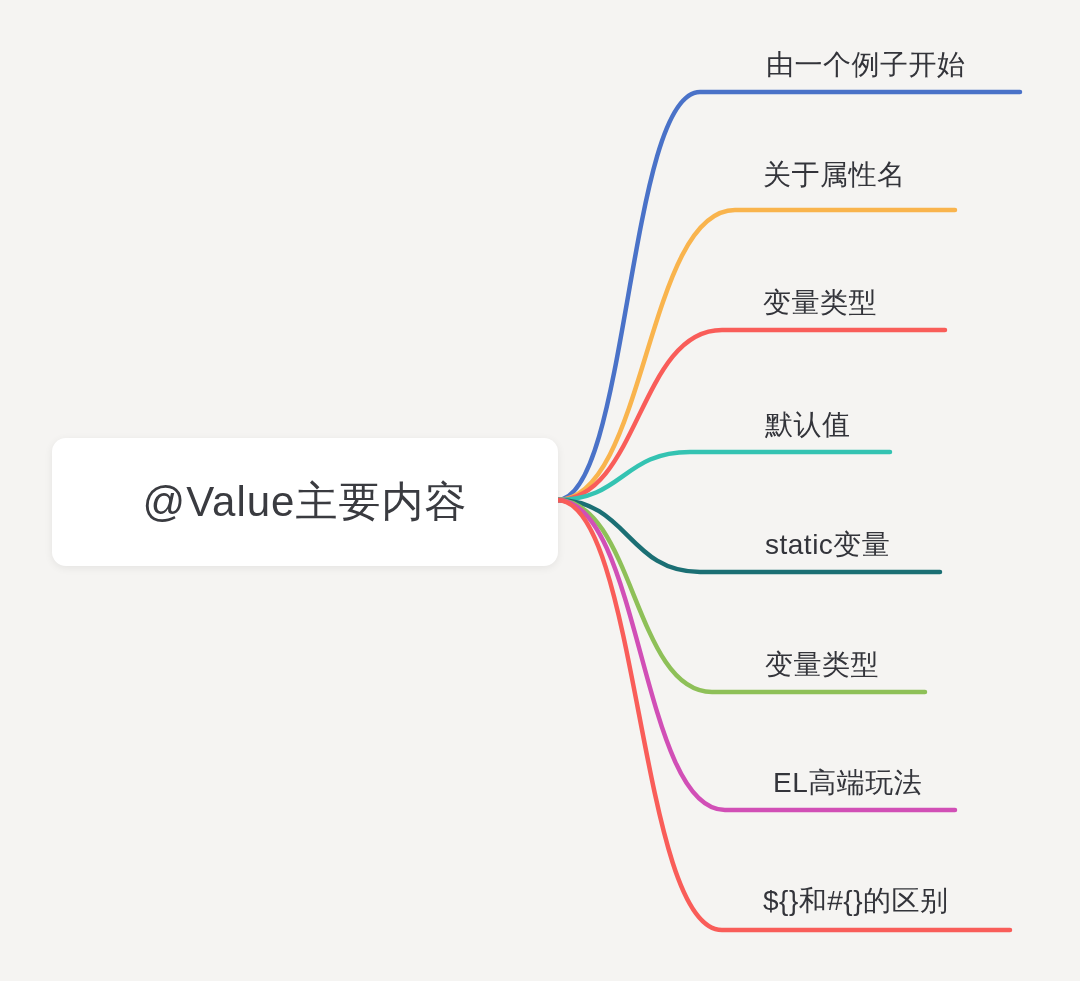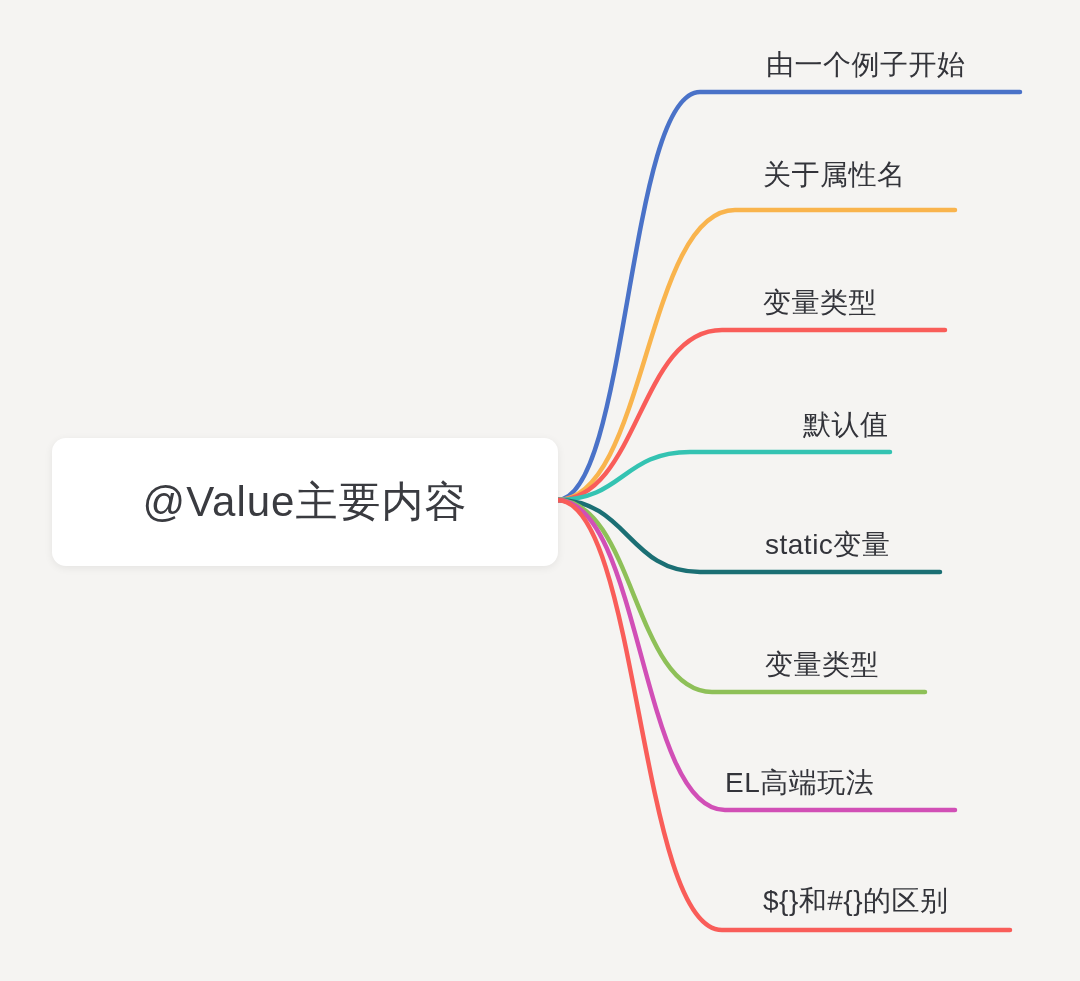--- a/index.html
+++ b/index.html
@@ -72,27 +72,27 @@
     <path d="M557,500 C641,500 641,810 725,810 L955,810" stroke="#d14fb6"></path>
     <path d="M557,500 C639,500 639,930 722,930 L1010,930" stroke="#f95d59"></path>
   </svg>
 
   <div class="branch-label" style="left:766px; top:48px;">由一个例子开始</div>
 
   <div class="branch-label" style="left:763px; top:158px;">关于属性名</div>
 
   <div class="branch-label" style="left:763px; top:286px;">变量类型</div>
 
-  <div class="branch-label" style="left:765px; top:408px;margin-left:38px;">默认值</div>
+  <div class="branch-label" style="left:765px; top:408px;">默认值</div>
 
   <div class="branch-label" style="left:765px; top:528px;">static变量</div>
 
   <div class="branch-label" style="left:765px; top:648px;">变量类型</div>
 
-  <div class="branch-label" style="left:725px; top:766px;">EL高端玩法</div>
+  <div class="branch-label" style="left:773px; top:766px;">EL高端玩法</div>
 
   <div class="branch-label" style="left:763px; top:884px;">${}和#{}的区别</div>
 
   <div class="root-node">
     <span>@Value主要内容</span>
   </div>
 
 </div>
 
 </body></html>

